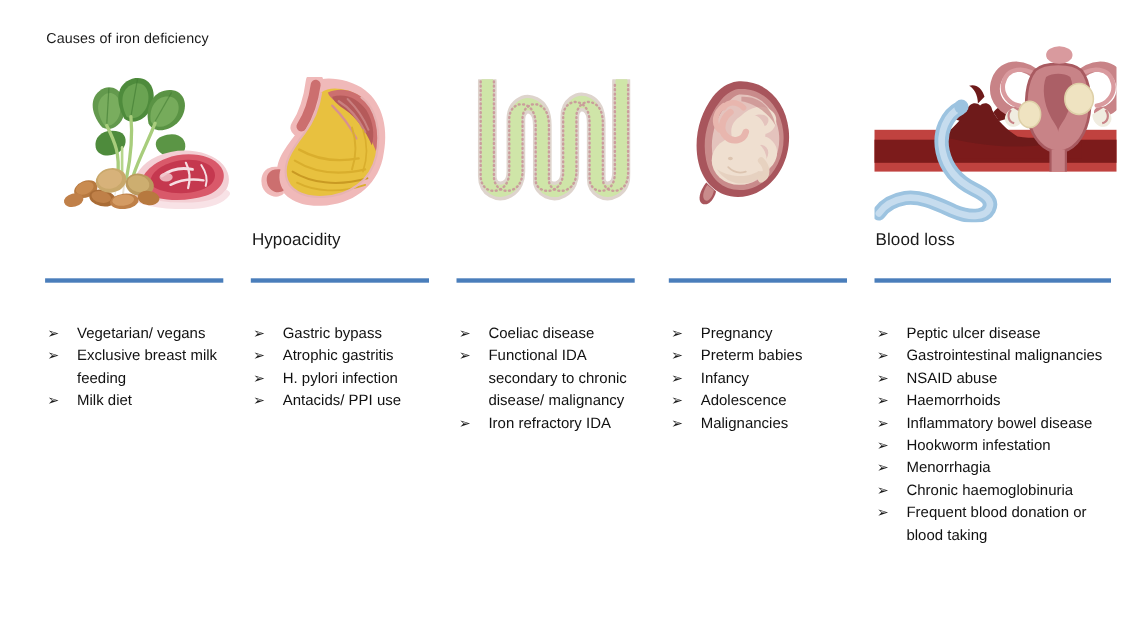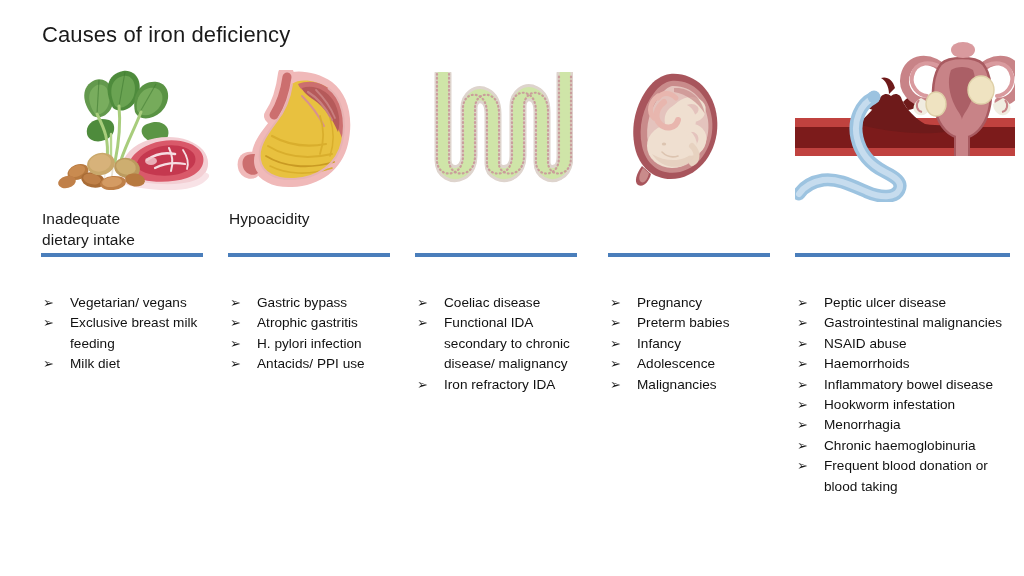--- a/index.html
+++ b/index.html
@@ -14,21 +14,21 @@
     overflow: hidden;
     font-family: "Liberation Sans", sans-serif;
     color: #000000;
     -webkit-font-smoothing: antialiased;
   }
 
   .page-title {
     position: absolute;
     left: 42px;
     top: 24px;
-    font-size: 22px;
+    font-size: 13px;
     line-height: 22px;
     color: #1a1a1a;
     letter-spacing: 0.1px;
     white-space: nowrap;
   }
 
   .columns {
     position: absolute;
     left: 0;
     top: 60px;
@@ -161,22 +161,20 @@
           <ellipse cx="61" cy="114" rx="10" ry="5" transform="rotate(-6 61 114)" fill="#d49b63"></ellipse>
           <ellipse cx="50" cy="96" rx="14" ry="11" transform="rotate(-12 50 96)" fill="#c9a86b"></ellipse>
           <ellipse cx="49" cy="95" rx="11" ry="8.5" transform="rotate(-12 49 95)" fill="#d7b27a"></ellipse>
           <ellipse cx="76" cy="100" rx="13" ry="10" transform="rotate(14 76 100)" fill="#bb9a5e"></ellipse>
           <ellipse cx="75" cy="99" rx="10" ry="7.5" transform="rotate(14 75 99)" fill="#cdae70"></ellipse>
           <ellipse cx="84" cy="112" rx="10" ry="6.5" transform="rotate(8 84 112)" fill="#b7793f"></ellipse>
           <ellipse cx="16" cy="114" rx="9" ry="6" transform="rotate(-14 16 114)" fill="#c08049"></ellipse>
         </g>
       </svg>
     </div>
-    <div class="col-heading" style="left:1px; top:148px; width:180px;">Inadequate
-dietary intake</div>
     <div class="divider" style="left:0px; top:193px; width:162px;"></div>
     <ul class="bullets" style="left:0px; top:233px; width:180px;">
       <li><span class="bullet-glyph">➢</span><span>Vegetarian/ vegans</span></li>
       <li><span class="bullet-glyph">➢</span><span>Exclusive breast milk feeding</span></li>
       <li><span class="bullet-glyph">➢</span><span>Milk diet</span></li>
     </ul>
   </div>
 
   <div class="column" style="left:228px; width:175px;">
     <div class="illustration">
@@ -330,20 +328,21 @@
           <path d="M70 108 C70 116 70 124 70 128" stroke="#a85a60" stroke-width="2" fill="none"></path>
 
           <ellipse cx="82" cy="62" rx="13" ry="14" fill="#efe3c1"></ellipse>
           <ellipse cx="82" cy="62" rx="13" ry="14" fill="none" stroke="#ded0a8" stroke-width="1.4"></ellipse>
           <ellipse cx="37" cy="76" rx="10" ry="12" fill="#efe3c1"></ellipse>
           <ellipse cx="37" cy="76" rx="10" ry="12" fill="none" stroke="#ded0a8" stroke-width="1.4"></ellipse>
           <ellipse cx="64" cy="22" rx="12" ry="8" fill="#d99a9e"></ellipse>
         </g>
       </svg>
     </div>
+    <div class="col-heading" style="left:1px; top:148px; width:200px;">Blood loss</div>
     <div class="divider" style="left:0px; top:193px; width:215px;"></div>
     <ul class="bullets" style="left:0px; top:233px; width:210px;">
       <li><span class="bullet-glyph">➢</span><span>Peptic ulcer disease</span></li>
       <li><span class="bullet-glyph">➢</span><span>Gastrointestinal malignancies</span></li>
       <li><span class="bullet-glyph">➢</span><span>NSAID abuse</span></li>
       <li><span class="bullet-glyph">➢</span><span>Haemorrhoids</span></li>
       <li><span class="bullet-glyph">➢</span><span>Inflammatory bowel disease</span></li>
       <li><span class="bullet-glyph">➢</span><span>Hookworm infestation</span></li>
       <li><span class="bullet-glyph">➢</span><span>Menorrhagia</span></li>
       <li><span class="bullet-glyph">➢</span><span>Chronic haemoglobinuria</span></li>

